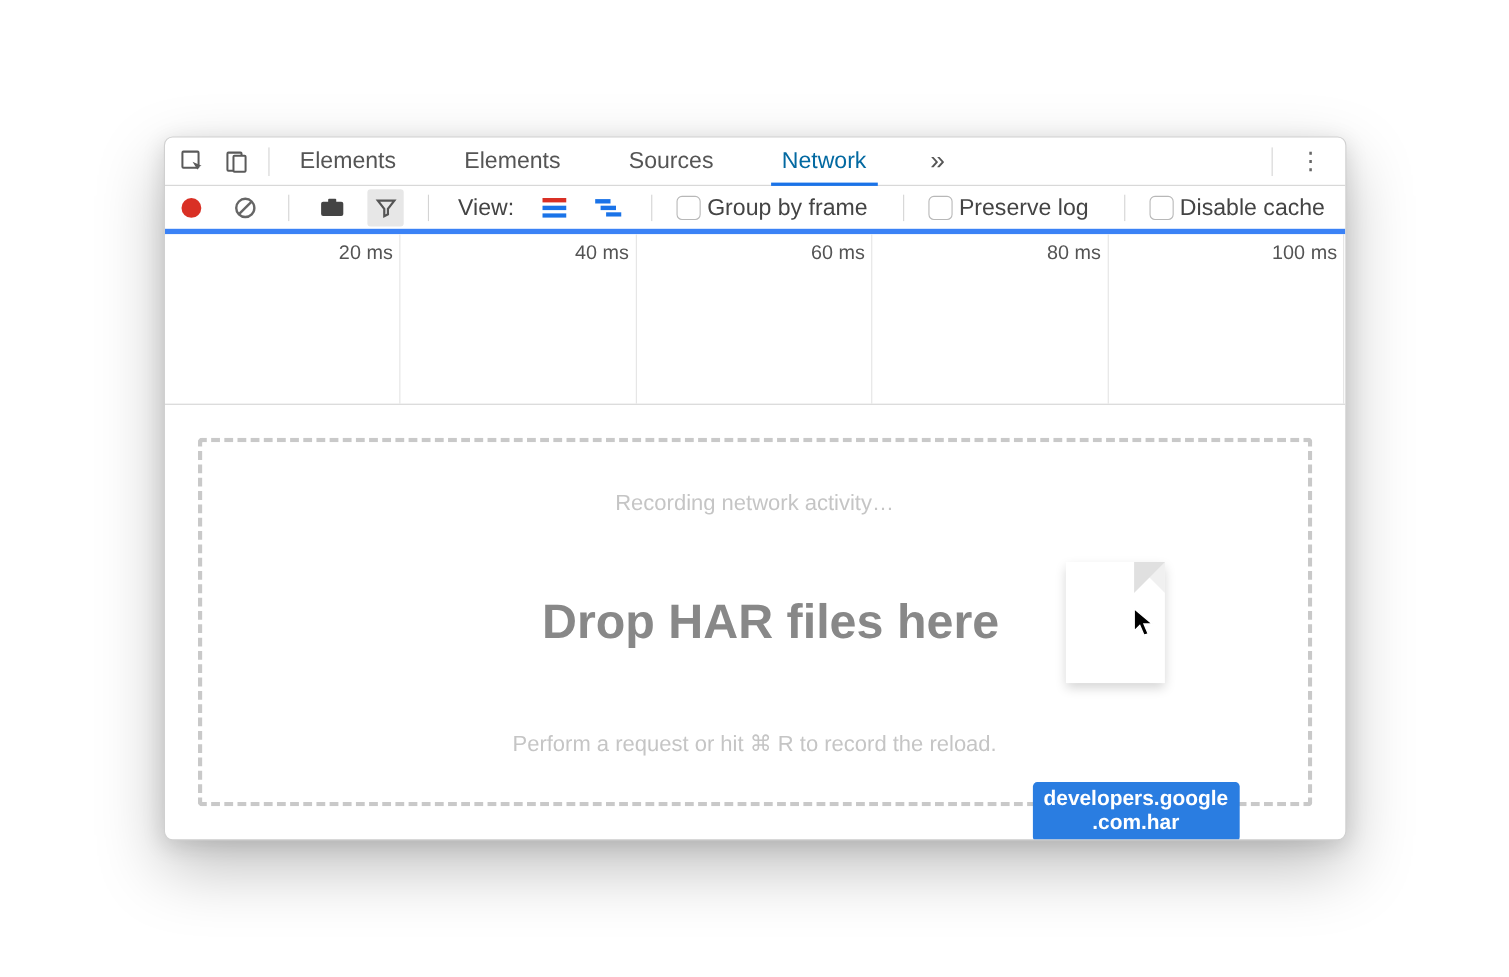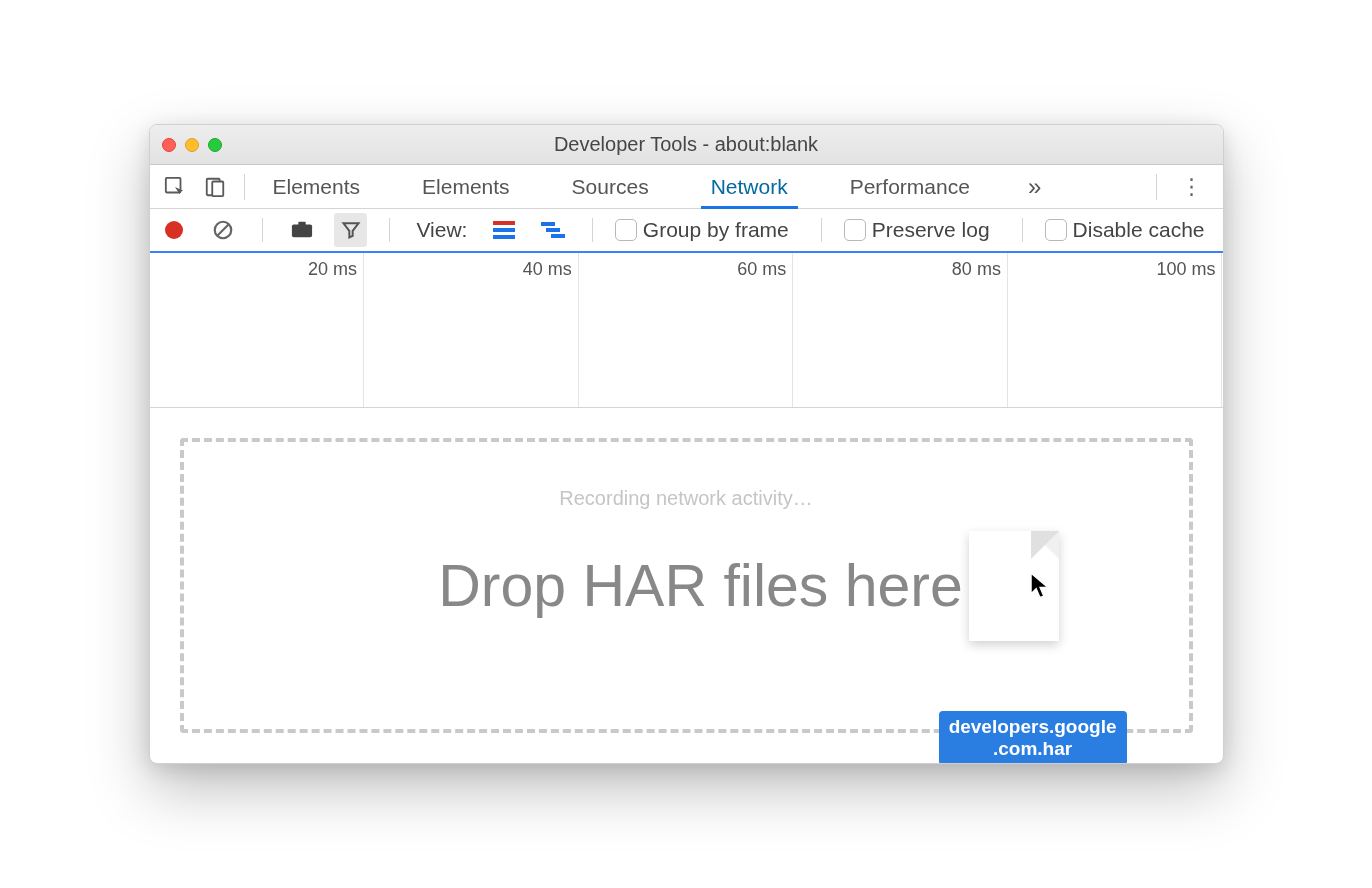--- a/index.html
+++ b/index.html
@@ -58,21 +58,21 @@
     .tab.active { color: #0369a1; }
     .tab.active::after {
       content: ''; position: absolute; left: 8px; right: 8px; bottom: -1px;
       height: 3px; background: #1a73e8;
     }
     .tabbar .spacer { flex: 1; }
     .more-tabs { font-size: 24px; color: #555; padding: 0 14px; cursor: pointer; }
     .kebab { font-size: 22px; color: #666; padding: 0 14px; cursor: pointer; }
 
     .toolbar {
-      height: 44px; border-bottom: 2px solid #3b82f6;
+      height: 44px; border-bottom: 5px solid #3b82f6;
       display: flex; align-items: center; padding: 0 8px; gap: 16px;
       font-size: 21px; color: #444;
       overflow: hidden; white-space: nowrap;
     }
     .record-dot { width: 18px; height: 18px; border-radius: 50%; background: #d93025; }
     .toolbar .sep { width: 1px; height: 24px; background: #d4d4d4; margin: 0 6px; }
     .view-label { font-size: 21px; color: #444; margin: 0 4px; }
     .tool { width:34px; height:34px; display:flex; align-items:center; justify-content:center; border-radius:3px; cursor:pointer;}
     .tool.active { background: #e7e7e7; }
     .chk {
@@ -95,21 +95,21 @@
     .dropzone-wrap { flex: 1; padding: 30px; position: relative; }
     .dropzone {
       border: 4px dashed #c9c9c9; border-radius: 4px;
       height: 100%; display: flex; align-items: center; justify-content: center;
       position: relative;
     }
     .behind-text {
       position: absolute; left:0; right:0; text-align: center;
       color: #c5c5c5; font-size: 20px; pointer-events:none;
     }
-    .drop-text { font-size: 59px; color: #888; font-weight: 400; margin-left: 29px; }
+    .drop-text { font-size: 44px; color: #888; font-weight: 700; margin-left: 29px; }
     .file-icon {
       position: absolute; right: 130px; top: 50%; transform: translateY(-50%);
       width: 90px; height: 110px; background: #fff;
       box-shadow: 0 4px 10px rgba(0,0,0,0.18);
     }
     .file-fold {
       position: absolute; right:0; top:0; width:0; height:0;
       border-left: 28px solid transparent;
       border-top: 28px solid #f0f0f0;
     }
@@ -126,49 +126,40 @@
       position: absolute; right: 62px; bottom: -36px;
       background: #2a7de1; color: #fff; font-size: 19px;
       padding: 5px 10px; border-radius: 4px; text-align:center;
       font-weight: 700;
     }
   </style>
 </head>
 <body>
 
 <div class="window">
-  <div class="titlebar">
-    <div class="traffic">
-      <div class="dot red"></div>
-      <div class="dot yellow"></div>
-      <div class="dot green"></div>
-    </div>
-    <div class="titlebar-title">Developer Tools - about:blank</div>
-  </div>
 
   <div class="tabbar">
     <div class="icon-btn">
       <svg width="22" height="22" viewBox="0 0 24 24" fill="none" stroke="#5a5a5a" stroke-width="2">
         <rect x="2" y="2" width="16" height="16" rx="1"></rect>
         <path d="M12 12 l9 4 -3 1 -1 3 z" fill="#5a5a5a" stroke="none"></path>
       </svg>
     </div>
     <div class="icon-btn">
       <svg width="22" height="22" viewBox="0 0 24 24" fill="none" stroke="#5a5a5a" stroke-width="2">
         <rect x="3" y="3" width="14" height="18" rx="1"></rect>
         <rect x="9" y="6" width="12" height="16" rx="1" fill="#fff"></rect>
       </svg>
     </div>
     <div class="vdiv"></div>
     <div class="tablist">
       <div class="tab">Elements</div>
       <div class="tab">Elements</div>
       <div class="tab">Sources</div>
       <div class="tab active">Network</div>
-      <div class="tab">Performance</div>
       <div class="more-tabs">»</div>
     </div>
     <div class="spacer"></div>
     <div class="vdiv"></div>
     <div class="kebab">⋮</div>
   </div>
 
   <div class="toolbar">
     <div class="tool">
         <div class="record-dot"></div>
@@ -239,20 +230,21 @@
       </div>
     <div class="tick" style="left:80%;width:20%">
         <span>100 ms</span>
       </div>
   </div>
 
   <div class="dropzone-wrap">
     <div class="dropzone">
       <div class="behind-text" style="top:45px">Recording network activity…</div>
       <div class="drop-text">Drop HAR files here</div>
+      <div class="behind-text" style="bottom:40px">Perform a request or hit ⌘ R to record the reload.</div>
       <div class="file-icon">
         <div class="file-fold"></div>
         <div class="file-fold2"></div>
       </div>
       <div class="cursor-arrow">
         <svg width="22" height="28" viewBox="0 0 16 22">
             <path d="M1 1 L1 17 L5 13 L8 20 L11 19 L8 12 L14 12 Z" fill="#000" stroke="#fff" stroke-width="1"></path>
           </svg>
       </div>
       <div class="file-label">developers.google<br>.com.har</div>

